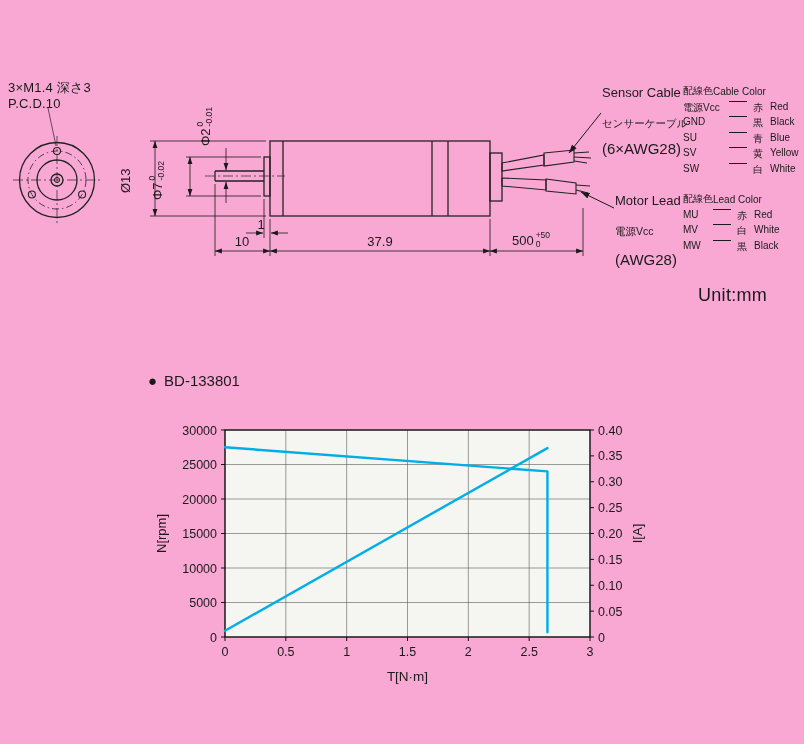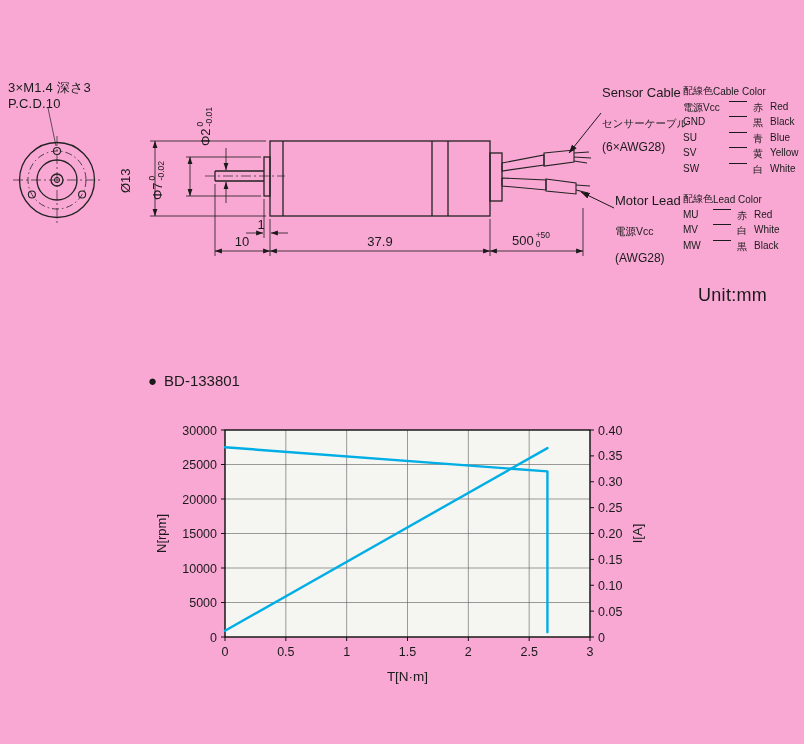--- a/index.html
+++ b/index.html
@@ -9,21 +9,21 @@
   .abs{position:absolute}
   .note{font-size:13px;line-height:16px;letter-spacing:.2px;white-space:nowrap}
   .vlabel{position:absolute;transform-origin:left bottom;transform:rotate(-90deg);
           white-space:nowrap;font-size:13px;display:flex;align-items:center}
   .tol{display:inline-flex;flex-direction:column;font-size:8.5px;line-height:9px;margin-left:2px;text-align:left}
   .hlabel{position:absolute;transform:translateX(-50%);font-size:13px;white-space:nowrap;
           display:flex;align-items:center;justify-content:center}
   .ann{position:absolute;white-space:nowrap}
   .ann-title{font-size:13px}
   .ann-jp{font-size:10.5px;margin-top:17px}
-  .ann-spec{font-size:12px;margin-top:9px}
+  .ann-spec{font-size:15px;margin-top:9px}
   .wire-table{position:absolute;font-size:10px;white-space:nowrap}
   .wire-head{display:flex;gap:0;height:14px;align-items:center;margin-bottom:3px}
   .wire-row{display:flex;align-items:flex-start;height:15.4px}
   .wire-row .sig{width:46px}
   .wire-row .dash{width:18px;border-top:1px solid #1a1a1a;margin-right:6px}
   .wire-row .cjp{width:17px}
   .unit{position:absolute;font-size:18px;letter-spacing:.3px}
   .chart-title{position:absolute;font-size:15px;display:flex;align-items:center;gap:7px}
   svg{position:absolute;left:0}
   svg text{font-family:"Liberation Sans",sans-serif;fill:#1a1a1a}

